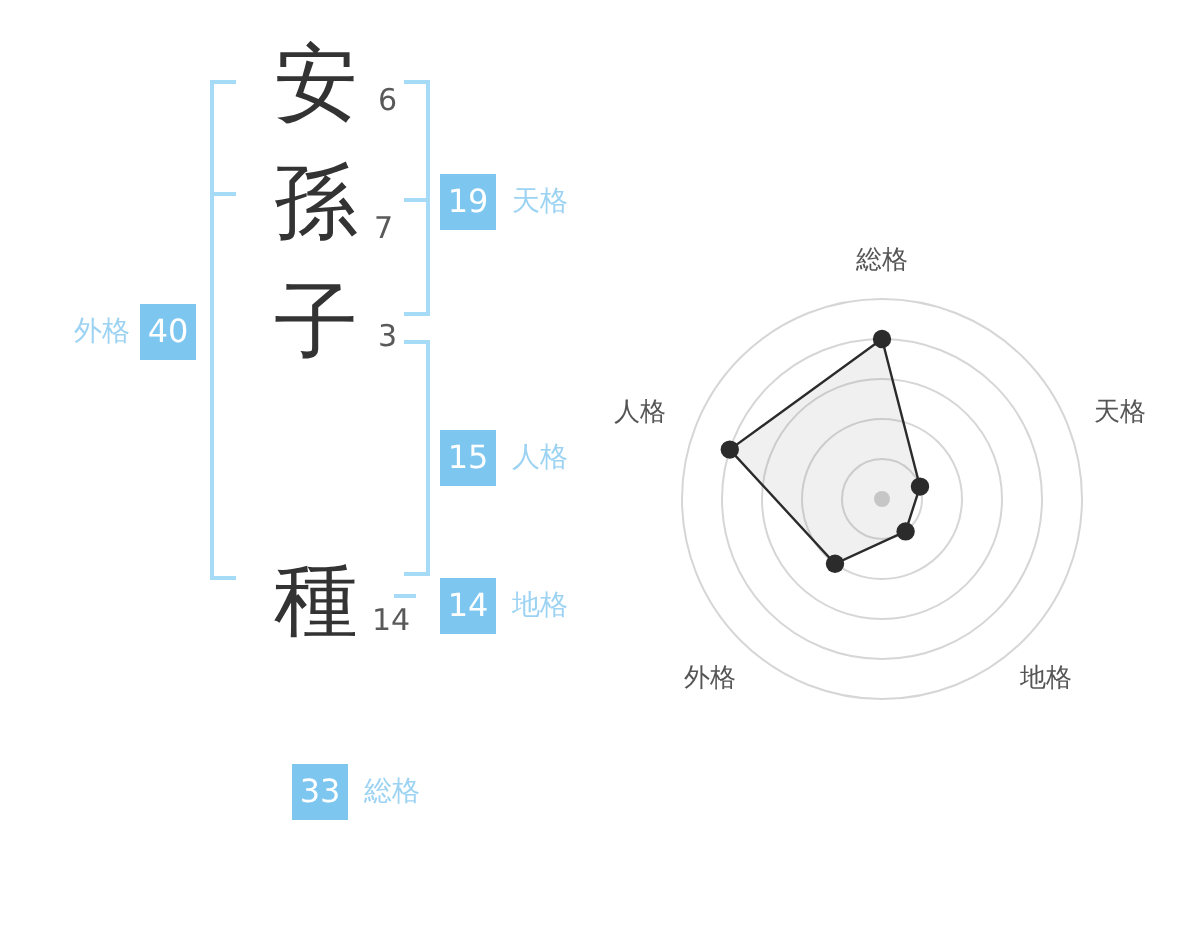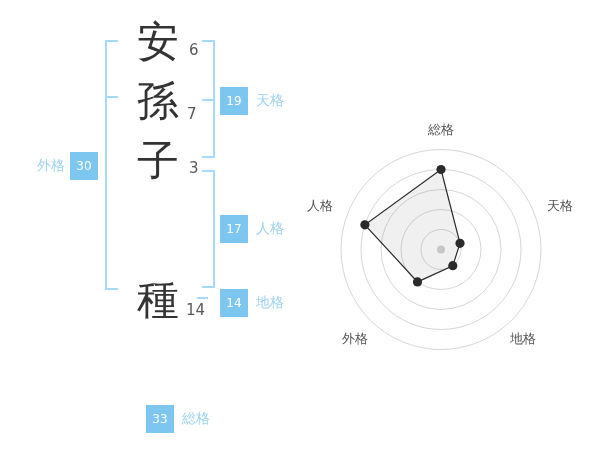--- a/index.html
+++ b/index.html
@@ -10,21 +10,21 @@
   .nchar{position:absolute;left:158px;transform:translateX(-50%);
          font-size:42px;line-height:1;color:var(--char,#333);white-space:nowrap;}
   .strokenum{position:absolute;font-size:15px;line-height:1;color:var(--strokenum,#595959);}
 
   
   .bl{position:absolute;background:var(--bracket,#a6dbf8);}
 
   
   .kaku-row{position:absolute;display:flex;align-items:center;height:28px;}
   .badge{width:28px;height:28px;background:var(--badge,#7cc6ef);color:#fff;
-         font-size:12px;line-height:28px;text-align:center;flex:0 0 28px;}
+         font-size:16px;line-height:28px;text-align:center;flex:0 0 28px;}
   .kaku-label{font-size:14px;color:var(--label,#9cd3f3);white-space:nowrap;}
   .kaku-row.label-left .kaku-label{margin-right:5px;}
   .kaku-row.label-right .kaku-label{margin-left:8px;}
 
   .radar{position:absolute;left:300px;top:108px;}
   .radar text{font-size:13px;fill:#555;}
 </style>
 </head>
 <body>
 
@@ -51,39 +51,39 @@
   <div class="bl" style="left:202px;top:156px;width:11px;height:2px"></div>
 
   <div class="bl" style="left:213px;top:170px;width:2px;height:118px"></div>
   <div class="bl" style="left:202px;top:170px;width:11px;height:2px"></div>
   <div class="bl" style="left:202px;top:286px;width:11px;height:2px"></div>
 
   <div class="bl" style="left:197px;top:297px;width:11px;height:2px"></div>
 
   <div class="kaku-row label-left" style="left:37px;top:152px">
     <span class="kaku-label">外格</span>
-    <span class="badge">30</span>
+    <span class="badge">40</span>
   </div>
 
   <div class="kaku-row label-right" style="left:220px;top:87px">
     <span class="badge">19</span>
     <span class="kaku-label">天格</span>
   </div>
 
   <div class="kaku-row label-right" style="left:220px;top:215px">
-    <span class="badge">17</span>
+    <span class="badge">15</span>
     <span class="kaku-label">人格</span>
   </div>
 
   <div class="kaku-row label-right" style="left:220px;top:289px">
     <span class="badge">14</span>
     <span class="kaku-label">地格</span>
   </div>
 
-  <div class="kaku-row label-right" style="left:146px;top:405px">
+  <div class="kaku-row label-right" style="left:146px;top:382px">
     <span class="badge">33</span>
     <span class="kaku-label">総格</span>
   </div>
 
   <svg class="radar" width="300" height="262" viewBox="0 0 300 262">
       <circle cx="141" cy="141.5" r="20" fill="none" stroke="#d6d6d6" stroke-width="1"></circle>
       <circle cx="141" cy="141.5" r="40" fill="none" stroke="#d6d6d6" stroke-width="1"></circle>
       <circle cx="141" cy="141.5" r="60" fill="none" stroke="#d6d6d6" stroke-width="1"></circle>
       <circle cx="141" cy="141.5" r="80" fill="none" stroke="#d6d6d6" stroke-width="1"></circle>
       <circle cx="141" cy="141.5" r="100" fill="none" stroke="#d6d6d6" stroke-width="1"></circle>

